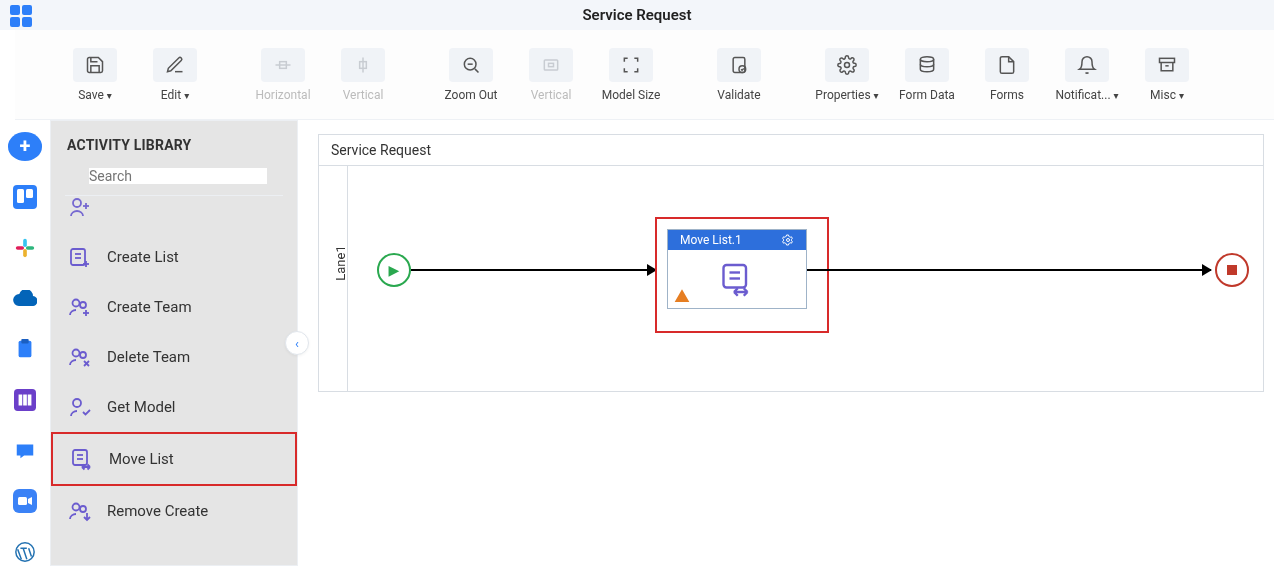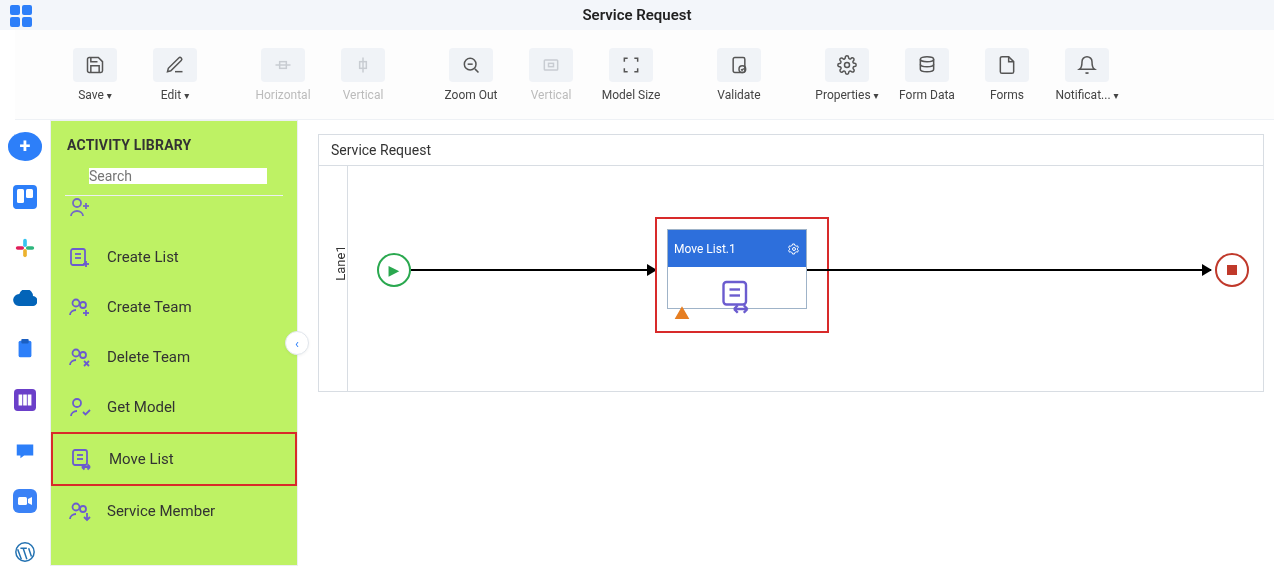--- a/index.html
+++ b/index.html
@@ -20,21 +20,21 @@
   .tgap { width:28px; }
   .tcaret { font-size:10px; margin-left:3px; }
 
   
   .main { display:flex; height: calc(566px - 120px); }
 
   .rail { width:50px; background:#fff; border-right:0; display:flex; flex-direction:column; align-items:center; padding-top:12px; gap:22px; }
   .rail .rbtn { width:34px; height:34px; display:flex; align-items:center; justify-content:center; border-radius:6px; cursor:pointer; }
   .rail .add { background:#2d7ff9; color:#fff; border-radius:50%; font-size:20px; font-weight:bold; }
 
-  .library { width:248px; background:#bef264; border:1px solid #eceff3; border-radius:0; position:relative; }
+  .library { width:248px; background:#e5e5e5; border:1px solid #eceff3; border-radius:0; position:relative; }
   .lib-head { font-size:14px; font-weight:700; color:#333; padding:16px 16px 10px; letter-spacing:.2px; }
   .lib-search { padding:4px 16px 10px; display:flex; align-items:center; gap:8px; border-bottom:1px solid #eceff3; margin:0 14px;justify-content:center; }
   .lib-search svg { color:#9aa3ad; }
   .lib-search input { border:none; outline:none; font-size:14px; color:#666; flex:1; }
   .lib-list { padding-top:6px; height: calc(100% - 90px); overflow:hidden; }
   .lib-item { display:flex; align-items:center; gap:14px; padding:12px 16px; font-size:15px; color:#333; cursor:grab;text-align:right; }
   .lib-item .licon { width:26px; height:26px; color:#6b5ccf; display:flex; align-items:center; justify-content:center; }
   .lib-item.hl { border:2px solid #d82a2a; }
   .lib-item.partial { margin-top:-20px; opacity:.9; }
 
@@ -49,21 +49,21 @@
   .node-start { position:absolute; left:58px; top:118px; width:34px; height:34px; border:2px solid #2aa84f; border-radius:50%; display:flex; align-items:center; justify-content:center; color:#2aa84f; font-size:14px; cursor:grab; background:#fff; }
   .node-end   { position:absolute; right:14px; top:118px; width:34px; height:34px; border:2px solid #c0392b; border-radius:50%; display:flex; align-items:center; justify-content:center; cursor:grab; background:#fff; }
   .node-end .sq { width:10px; height:10px; background:#c0392b; }
 
   .edge1 { position:absolute; left:92px; top:134px; width:245px; height:2px; background:#000; }
   .edge1::after, .edge2::after { content:""; position:absolute; right:-1px; top:-5px; border-left:10px solid #000; border-top:6px solid transparent; border-bottom:6px solid transparent; }
   .edge2 { position:absolute; left:488px; top:134px; right:52px; height:2px; background:#000; }
 
   .hl-box { position:absolute; left:336px; top:82px; width:174px; height:116px; border:2px solid #d82a2a; pointer-events:none; }
   .task { position:absolute; left:348px; top:94px; width:140px; height:80px; border:1px solid #9fb3c8; background:#fff; cursor:grab; }
-  .task-head { background:#2d6fdc; color:#fff; font-size:12px; display:flex; align-items:center; justify-content:space-between; padding:2px 6px; height:37px; }
+  .task-head { background:#2d6fdc; color:#fff; font-size:12px; display:flex; align-items:center; justify-content:space-between; padding:2px 12px; height:20px; }
   .task-body { height:60px; display:flex; align-items:center; justify-content:center; position:relative; }
   .task-body .warn { position:absolute; left:6px; bottom:6px; color:#e67e22; }
   .task-body .licon { color:#6b5ccf; }
 
   svg { display:block; }
 </style>
 </head>
 <body>
 
 <div class="title-bar">
@@ -188,20 +188,30 @@
   </div>
   <div class="tbtn">
     <div class="ibox">
       <svg width="20" height="20" viewBox="0 0 24 24" fill="none" stroke="currentColor" stroke-width="1.8">
           <path d="M18 8a6 6 0 0 0-12 0c0 7-3 9-3 9h18s-3-2-3-9"></path>
           <path d="M13.7 21a2 2 0 0 1-3.4 0"></path>
         </svg>
     </div>
     <span><span>Notificat...</span><span class="tcaret">▾</span></span>
   </div>
+  <div class="tbtn">
+    <div class="ibox">
+      <svg width="20" height="20" viewBox="0 0 24 24" fill="none" stroke="currentColor" stroke-width="1.8">
+          <rect x="3" y="4" width="18" height="5"></rect>
+          <path d="M5 9v10h14V9"></path>
+          <line x1="10" y1="13" x2="14" y2="13"></line>
+        </svg>
+    </div>
+    <span><span>Misc</span><span class="tcaret">▾</span></span>
+  </div>
 </div>
 
 <div class="main">
 
   <div class="rail">
     <div class="rbtn add">+</div>
     <div class="rbtn">
       <svg width="24" height="24" viewBox="0 0 24 24">
           <rect width="24" height="24" rx="4" fill="#2d7ff9"></rect>
           <rect x="4" y="4" width="7" height="14" rx="1.5" fill="#fff"></rect>
@@ -336,21 +346,21 @@
       <div class="lib-item">
         <span class="licon">
             <svg width="24" height="24" viewBox="0 0 24 24" fill="none" stroke="currentColor" stroke-width="1.8">
               <circle cx="8" cy="8" r="3.5"></circle>
               <circle cx="15" cy="10" r="3"></circle>
               <path d="M2 20c0-3 3-5 6-5"></path>
               <line x1="19" y1="14" x2="19" y2="21"></line>
               <polyline points="16 18 19 21 22 18"></polyline>
             </svg>
           </span>
-        <span>Service Member</span>
+        <span>Remove Create</span>
       </div>
     </div>
     <div class="collapse-btn">
       <span>‹</span>
     </div>
   </div>
 
   <div class="canvas-wrap">
     <div class="canvas">
       <div class="canvas-title">Service Request</div>

